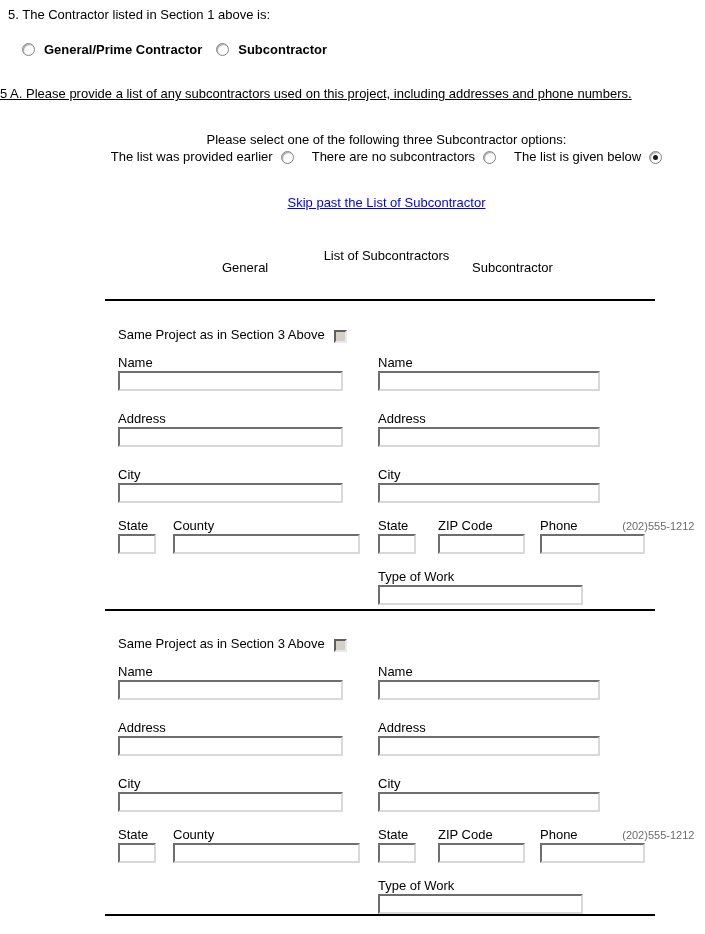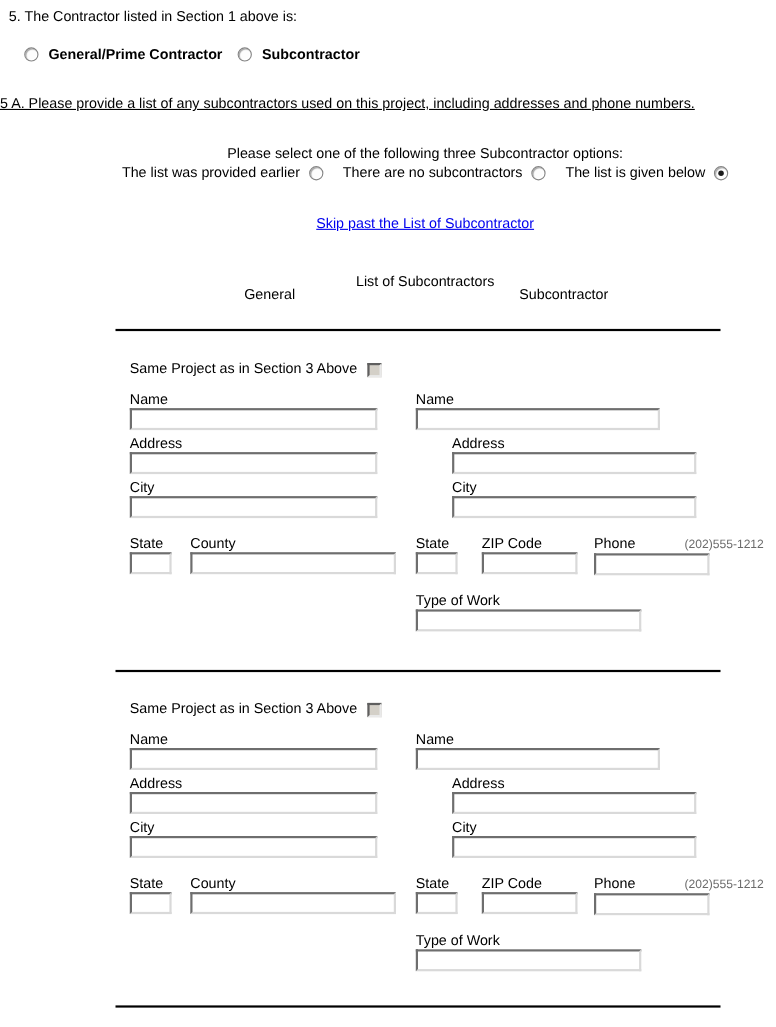--- a/index.html
+++ b/index.html
@@ -107,21 +107,21 @@
   .sub-block { position: absolute; left: 0; width: 705px; }
   .same-row {
     display: flex;
     align-items: flex-end;
     margin: 7px 0 0 118px;
     line-height: 16px;
   }
   .same-row .checkbox { margin-left: 9px; }
 
   .pair-row { display: flex; margin-left: 118px; margin-top: 12px; }
-  .pair-row + .pair-row { margin-top: 4px; gap: 33px; }
+  .pair-row + .pair-row { margin-top: 20px; }
   .field-l { width: 225px; margin-right: 35px; }
   .field-r { width: 222px; }
   .flabel { line-height: 16px; white-space: nowrap; }
   .hint { font-size: 11px; color: #6b6b6b; margin-left: 41px; }
 
   .state-row { display: flex; margin-left: 118px; margin-top: 15px; }
   .f-state-l { width: 38px; margin-right: 17px; }
   .f-county  { width: 187px; margin-right: 18px; }
   .f-state-r { width: 38px; margin-right: 22px; }
   .f-zip     { width: 87px; margin-right: 15px; }

